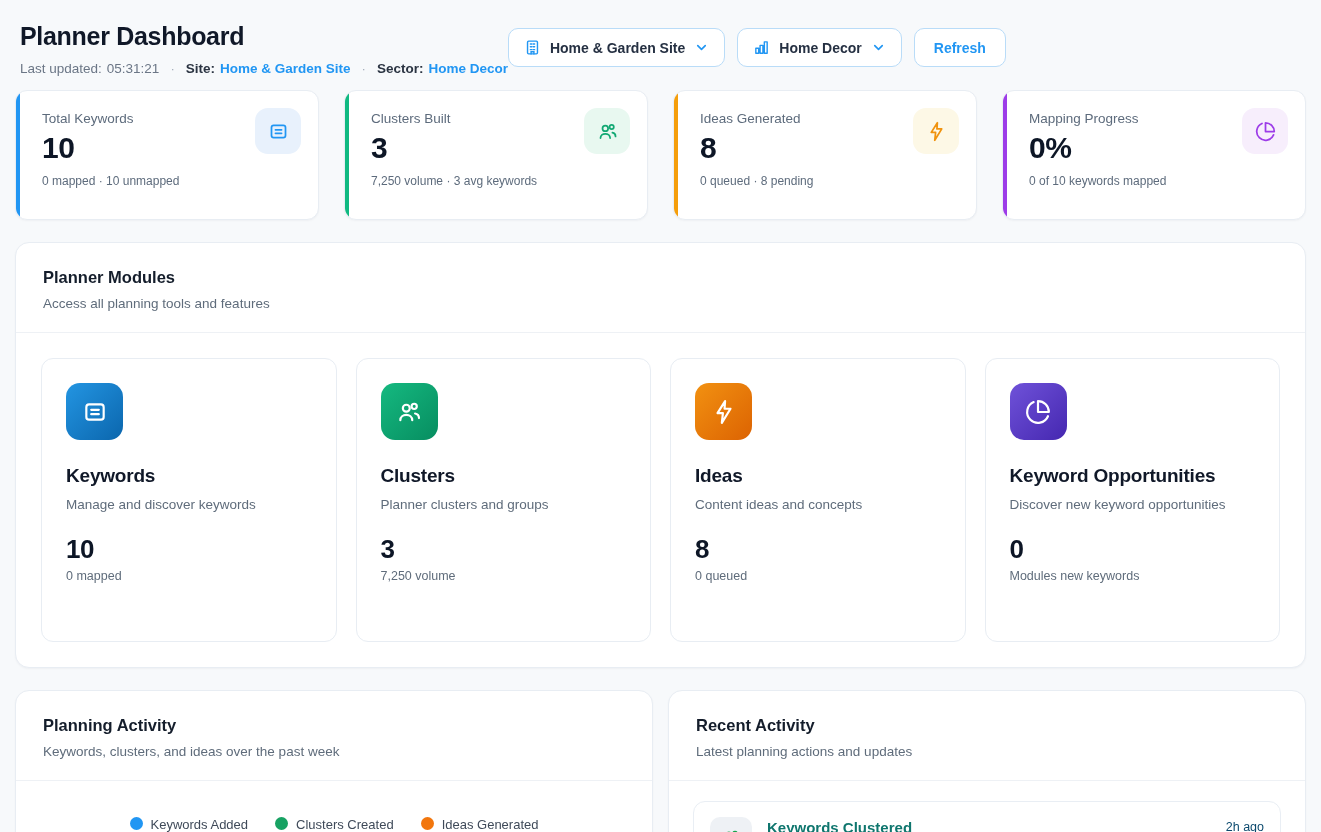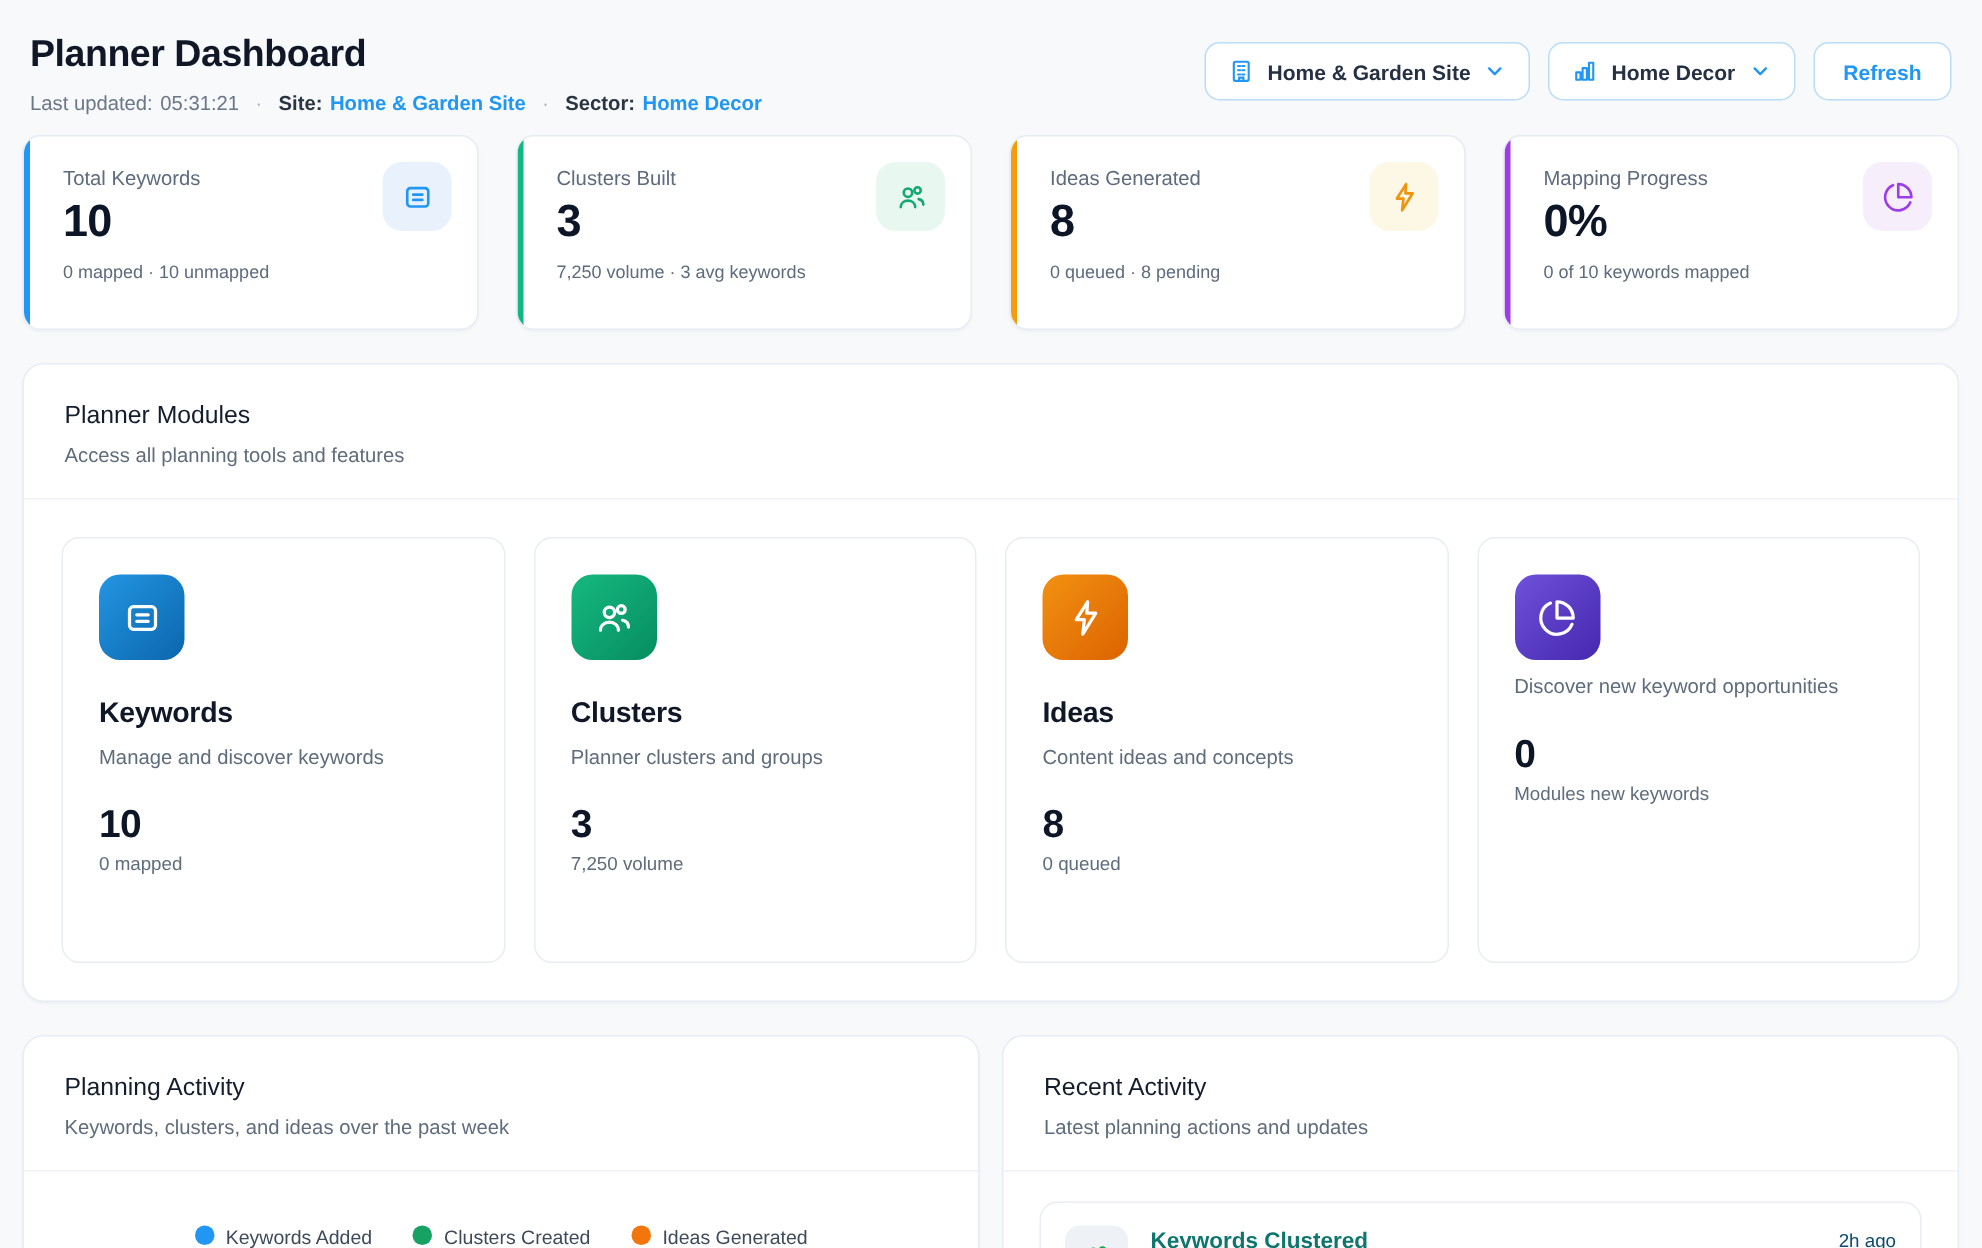--- a/index.html
+++ b/index.html
@@ -5,21 +5,21 @@
   * { margin:0; padding:0; box-sizing:border-box; }
   html,body { width:1321px; height:832px; overflow:hidden; }
   body {
     font-family:"Liberation Sans", sans-serif;
     background:#f7f9fb;
     color:#101828;
   }
   .page { padding:0 15px; }
 
   
-  .header { display:flex; justify-content:space-between; align-items:flex-start; padding:22px 5px 0 5px; }
+  .header { display:flex; align-items:flex-start; padding:22px 5px 0 5px; }
   .page-title { font-size:25px; font-weight:800; letter-spacing:-.3px; color:#101828; }
   .sub-row { display:flex; align-items:center; margin-top:10px; font-size:13.5px; color:#6b7686; }
   .sub-row .dot-sep { color:#a4adba; margin:0 11px; font-size:13px; }
   .sub-row b { color:#2b3442; font-weight:700; margin-right:5px; }
   .link { color:#2196f3; font-weight:600; text-decoration:none; cursor:pointer; }
 
   .toolbar { display:flex; gap:12px; margin-top:6px; }
   .tb-btn {
     display:flex; align-items:center; gap:9px; height:39px; padding:0 15px;
     background:#fff; border:1px solid #b9dcf8; border-radius:10px;
@@ -41,21 +41,21 @@
   .stat-sub { font-size:12px; color:#5d6b7c; margin-top:9px; }
   .stat-icon-tile {
     position:absolute; top:17px; right:17px; width:46px; height:46px; border-radius:13px;
     display:flex; align-items:center; justify-content:center;
   }
   .stat-icon-tile svg { width:21px; height:21px; }
 
   
   .panel { background:#fff; border:1px solid #e8edf3; border-radius:14px; box-shadow:0 1px 2px rgba(16,24,40,.04); }
   .panel-head { padding:25px 27px 21px 27px; border-bottom:1px solid #eef1f5; }
-  .panel-title { font-size:16.5px; font-weight:400; color:#141d2b; }
+  .panel-title { font-size:16.5px; font-weight:700; color:#141d2b; }
   .panel-sub { font-size:13.5px; color:#5f6c7b; margin-top:9px; }
 
   .modules-panel { margin-top:22px; }
   .modules-grid { display:grid; grid-template-columns:repeat(4,1fr); gap:19px; padding:25px; }
   .module-card {
     background:#fff; border:1px solid #e8edf3; border-radius:12px; padding:24px; height:284px; cursor:pointer;
   }
   .module-icon { width:57px; height:57px; border-radius:14px; display:flex; align-items:center; justify-content:center; color:#fff; }
   .module-icon svg { width:26px; height:26px; }
   .mi-blue   { background:linear-gradient(135deg,#2395e2,#0b66ad); }
@@ -267,20 +267,21 @@
         <div class="module-stat-label">0 queued</div>
       </div>
 
       <div class="module-card">
         <div class="module-icon mi-purple">
           <svg viewBox="0 0 24 24" fill="none" stroke="currentColor" stroke-width="2" stroke-linecap="round" stroke-linejoin="round">
             <path d="M21.21 15.89A10 10 0 1 1 8 2.83"></path>
               <path d="M22 12A10 10 0 0 0 12 2v10z"></path>
           </svg>
         </div>
+        <div class="module-title">Keyword Opportunities</div>
         <div class="module-desc">Discover new keyword opportunities</div>
         <div class="module-stat-value">0</div>
         <div class="module-stat-label">Modules new keywords</div>
       </div>
     </div>
   </div>
 
   <div class="bottom">
 
     <div class="panel">

